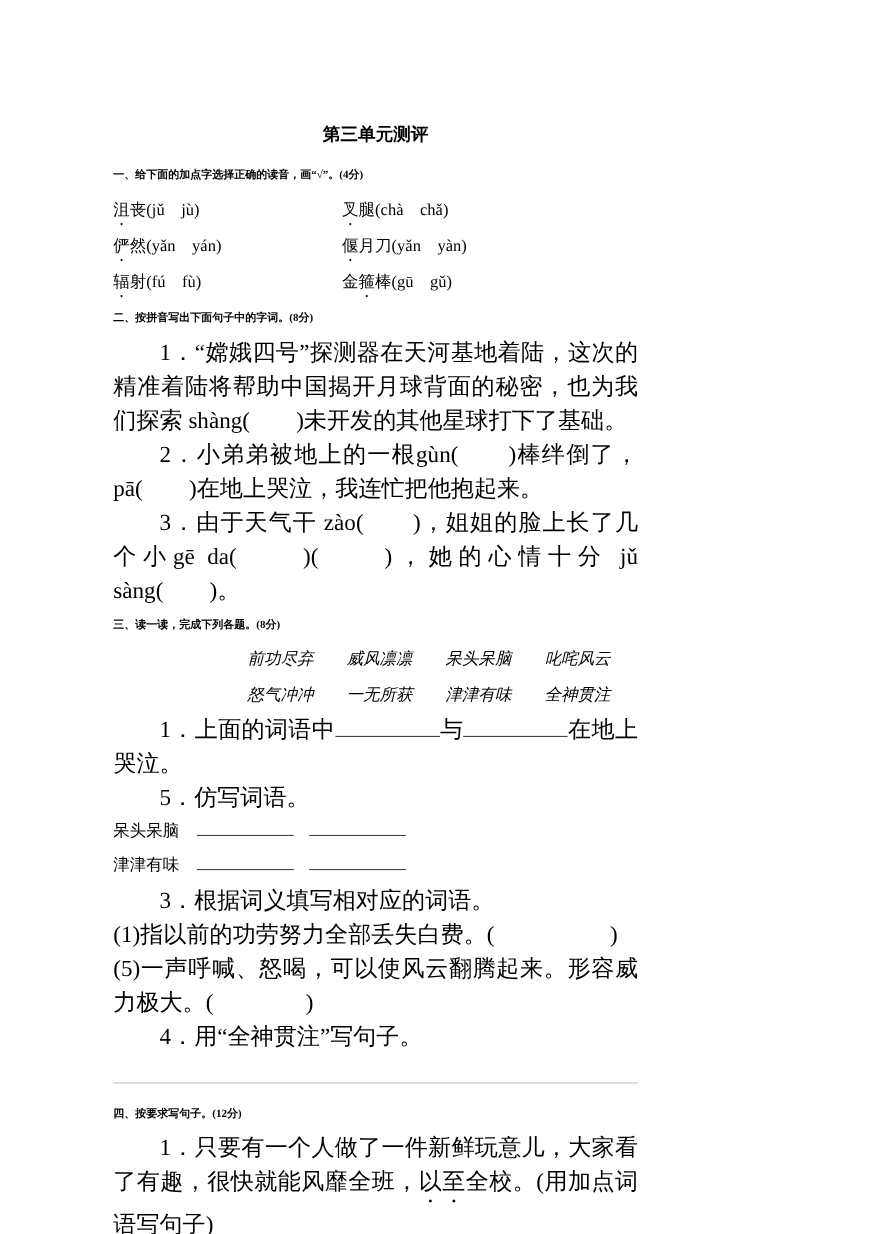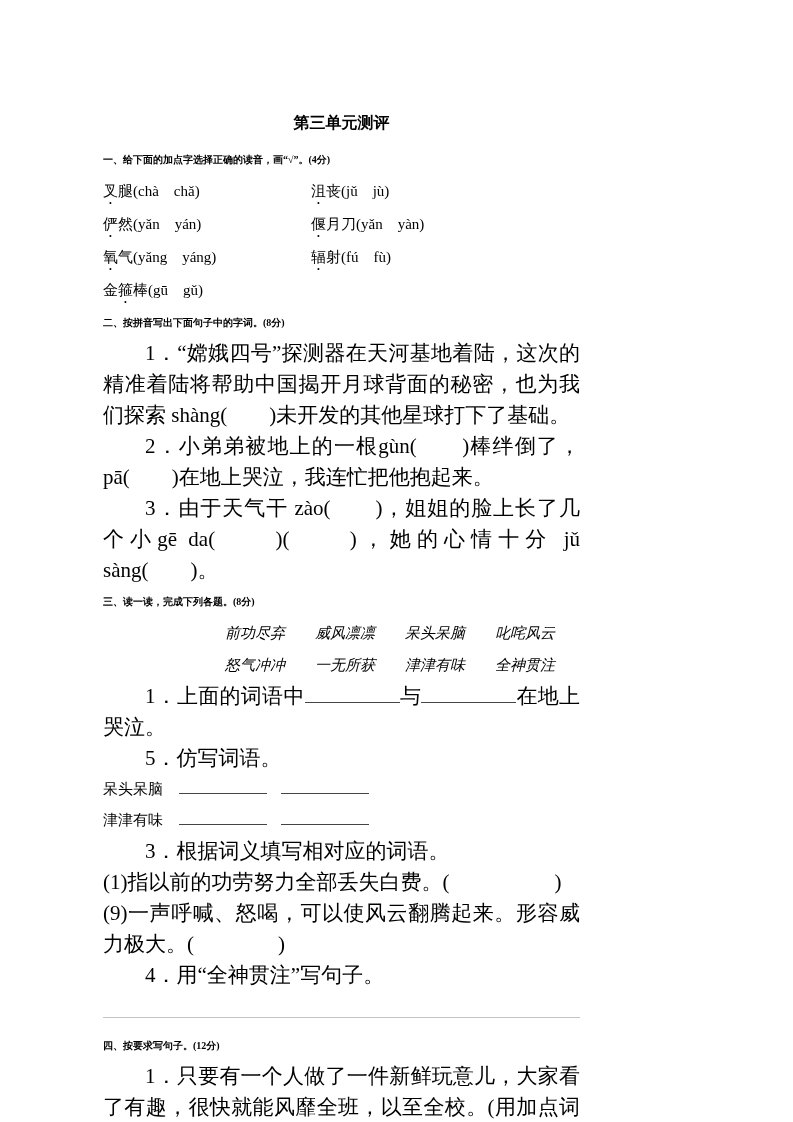--- a/index.html
+++ b/index.html
@@ -76,25 +76,24 @@
 </style>
 </head>
 <body>
 
 <div class="page">
 
   <h1 class="title">第三单元测评</h1>
 
   <p class="heading">一、给下面的加点字选择正确的读音，画“√”。(4分)</p>
   <div class="pinyin-grid" id="s1rows">
+      <div><span><span class="dot">沮</span><span>丧</span></span><span>(jǔ　jù)</span></div>
       <div><span><span class="dot">叉</span><span>腿</span></span><span>(chà　chǎ)</span></div>
-      <div><span><span class="dot">沮</span><span>丧</span></span><span>(jǔ　jù)</span></div>
       <div><span><span class="dot">俨</span><span>然</span></span><span>(yǎn　yán)</span></div>
       <div><span><span class="dot">偃</span><span>月</span><span>刀</span></span><span>(yǎn　yàn)</span></div>
-      <div><span><span class="dot">氧</span><span>气</span></span><span>(yǎng　yáng)</span></div>
       <div><span><span class="dot">辐</span><span>射</span></span><span>(fú　fù)</span></div>
       <div><span><span>金</span><span class="dot">箍</span><span>棒</span></span><span>(gū　gǔ)</span></div>
     </div>
 
   <p class="heading">二、按拼音写出下面句子中的字词。(8分)</p>
   <p class="para indent">1．“嫦娥四号”探测器在天河基地着陆，这次的精准着陆将帮助中国揭开月球背面的秘密，也为我们探索 shàng(　　)未开发的其他星球打下了基础。</p>
   <p class="para indent">2．小弟弟被地上的一根gùn(　　)棒绊倒了，pā(　　)在地上哭泣，我连忙把他抱起来。</p>
   <p class="para indent">3．由于天气干 zào(　　)，姐姐的脸上长了几个小gē da(　　)(　　)，她的心情十分 jǔ sàng(　　)。</p>
 
   <p class="heading">三、读一读，完成下列各题。(8分)</p>
@@ -116,21 +115,21 @@
   <p class="para indent">5．仿写词语。</p>
   <div class="imitate-row">
     <span class="label">呆头呆脑</span><span class="blank sm"></span><span class="blank sm"></span>
   </div>
   <div class="imitate-row">
     <span class="label">津津有味</span><span class="blank sm"></span><span class="blank sm"></span>
   </div>
 
   <p class="para indent">3．根据词义填写相对应的词语。</p>
   <p class="para">(1)指以前的功劳努力全部丢失白费。(　　　　　)</p>
-  <p class="para">(9)一声呼喊、怒喝，可以使风云翻腾起来。形容威力极大。(　　　　)</p>
+  <p class="para">(5)一声呼喊、怒喝，可以使风云翻腾起来。形容威力极大。(　　　　)</p>
   <p class="para indent">4．用“全神贯注”写句子。</p>
 
   <div class="answer-line first"></div>
 
   <p class="heading">四、按要求写句子。(12分)</p>
   <p class="para indent" id="s4item"><span>1．只要有一个人做了一件新鲜玩意儿，大家看了有趣，很快就能风靡全班，</span><span class="dot">以至</span><span>全校。(用加点词语写句子)</span></p>
 
   <div class="answer-line second"></div>
 
 </div>

